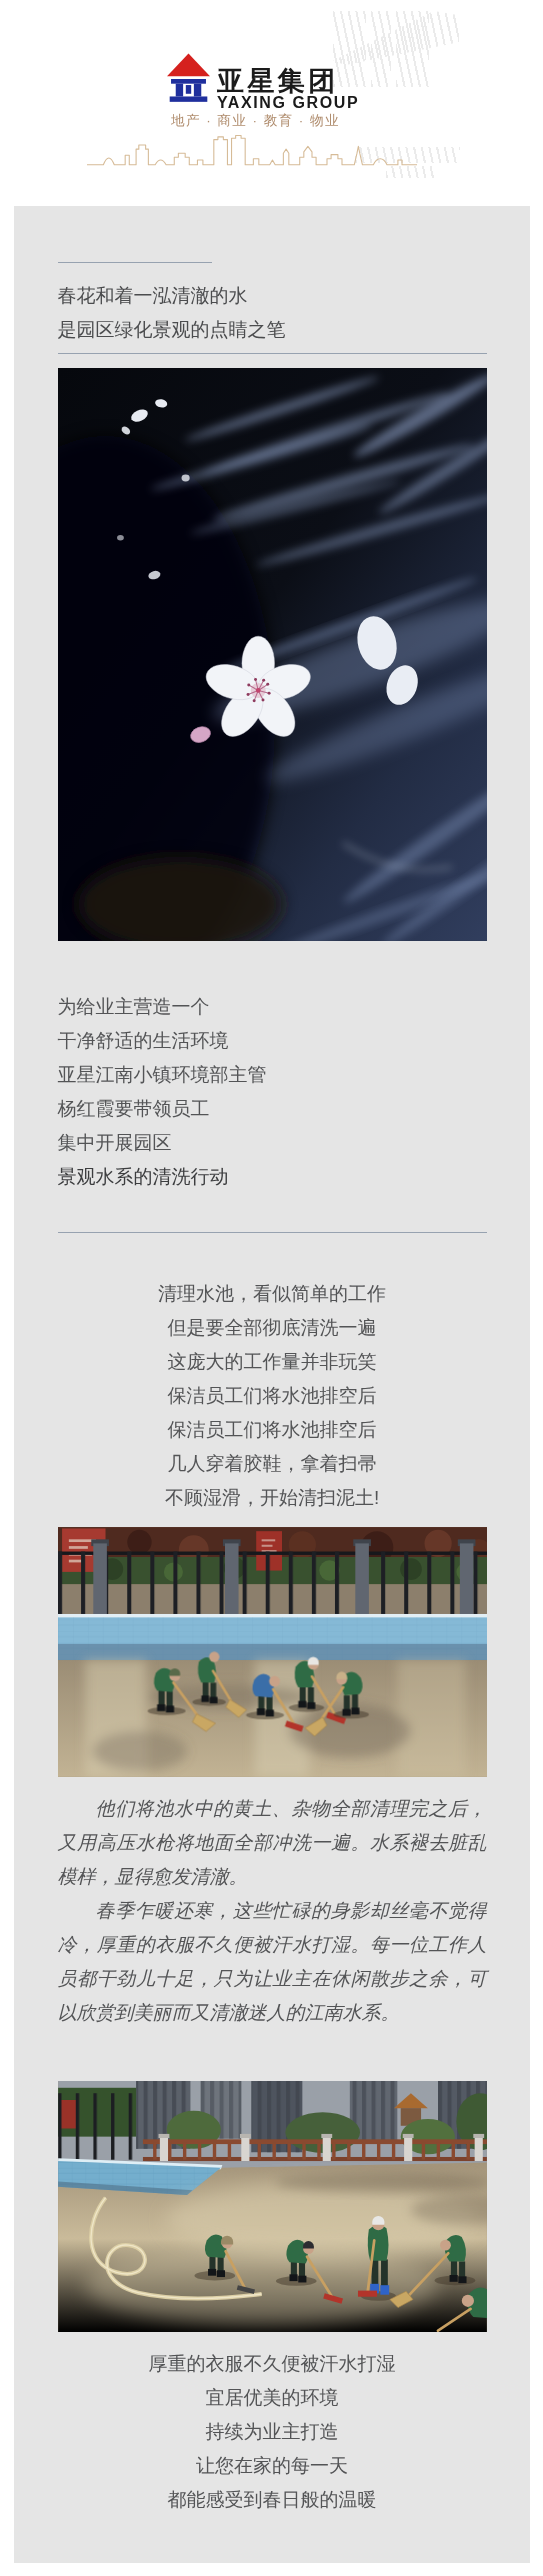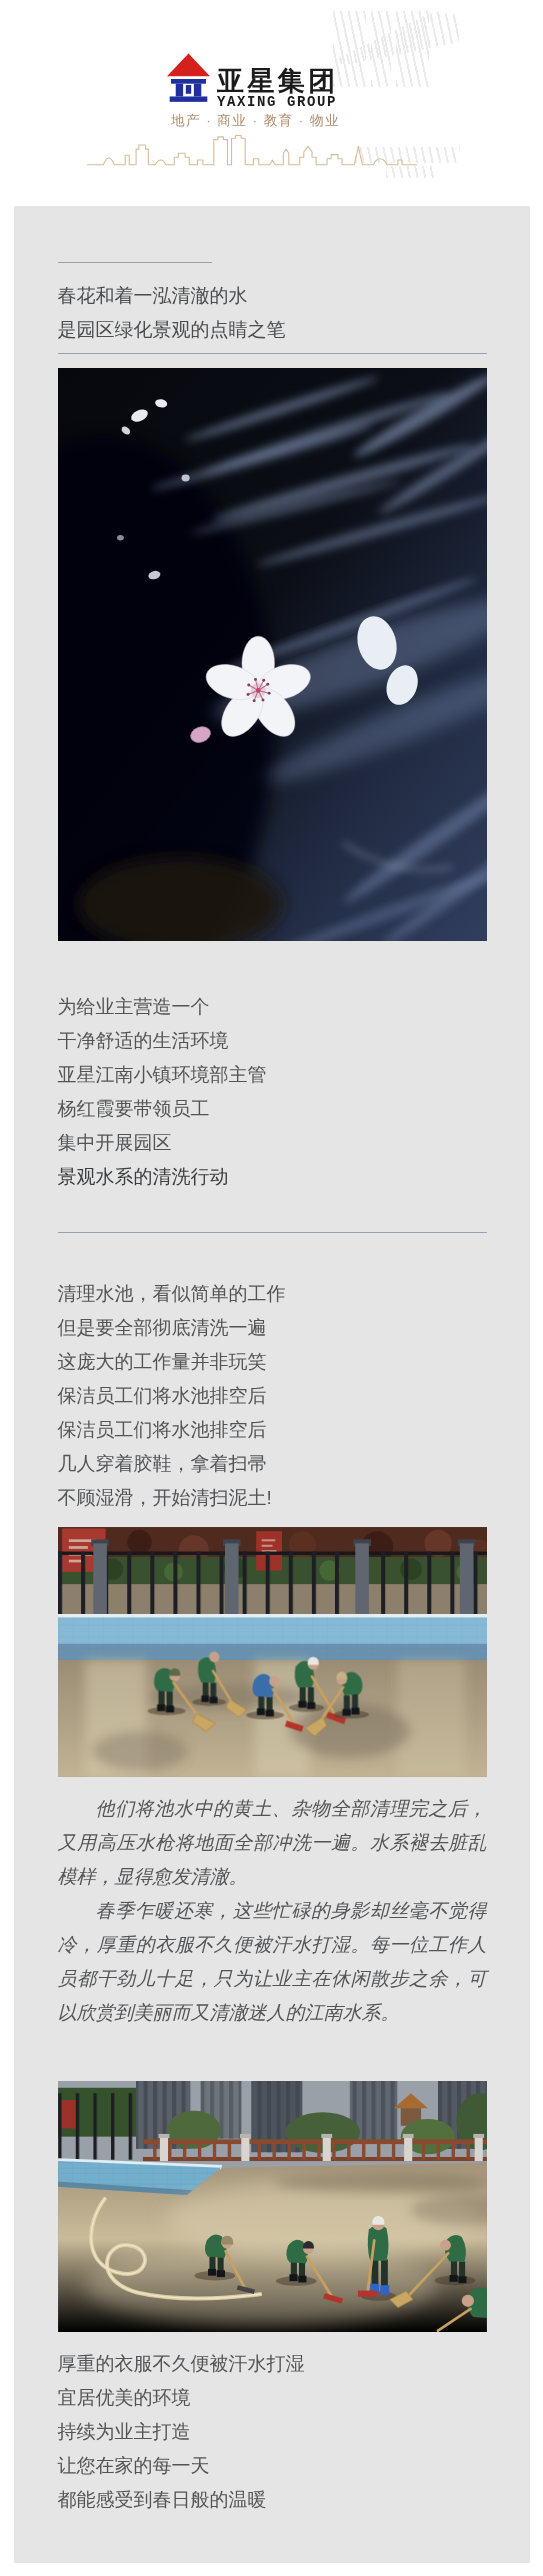--- a/index.html
+++ b/index.html
@@ -6,21 +6,21 @@
   body{
     width:543px;height:2576px;position:relative;overflow:hidden;
     background:#ffffff;
     font-family:"Liberation Sans","DejaVu Sans",sans-serif;
   }
   
   .header{position:absolute;left:0;top:0;width:459px;height:206px;background:#fff;}
   .logo-icon{position:absolute;left:167px;top:53px;width:43px;height:52px;}
   .logo-names{position:absolute;left:217px;top:67px;width:136px;text-align:left;}
   .logo-cn{display:block;font-size:27px;font-weight:bold;color:#1b1b1b;letter-spacing:3.4px;line-height:28.5px;white-space:nowrap;}
-  .logo-en{display:block;font-size:14px;font-weight:bold;color:#1b1b1b;letter-spacing:1.6px;line-height:13.6px;white-space:nowrap;font-family:Liberation Mono, monospace;}
+  .logo-en{display:block;font-size:16px;font-weight:bold;color:#1b1b1b;letter-spacing:1.6px;line-height:13.6px;white-space:nowrap;}
   .tagline{position:absolute;left:0;top:112px;width:511px;text-align:center;
     font-size:13.6px;letter-spacing:1.4px;color:#b08d6e;}
   .skyline{position:absolute;left:87px;top:132px;width:330px;height:37px;}
   
   .wm{position:absolute;top:11px;right:0;width:126px;height:166px;}
   .wm .hatch{position:absolute;background:repeating-linear-gradient(78deg,#ebebeb 0 2px,rgba(0,0,0,0) 2px 7.5px);}
   .wm-roof{left:0;top:0;width:126px;height:54px;clip-path:polygon(0% 92%,80% 0%,100% 8%,100% 58%,10% 100%);}
   .wm-cols{left:30px;top:57px;width:96px;height:76px;display:flex;justify-content:space-between;}
   .wm-cols .hatch{position:relative;height:100%;}
   .wm-col-a{width:33px;} .wm-col-b{width:20.4px;} .wm-col-c{width:33px;}
@@ -30,21 +30,21 @@
   .card{position:absolute;left:13.6px;top:206px;width:516px;height:2357px;background:#e5e5e5;}
   .divider{position:absolute;height:1.4px;background:#97a2b0;}
   .d1{left:44px;top:56px;width:154px;}
   .d2{left:44px;top:147px;width:429px;}
   .d3{left:44px;top:1026px;width:429px;}
   .tblock{position:absolute;left:44px;width:429px;font-size:19px;line-height:34px;color:#535456;}
   .tblock .line{display:block;}
   .intro{top:73px;color:#4b4c4e;}
   .mission{top:784px;}
   .mission .bold{font-weight:normal;color:#3c3d3f;}
-  .center{}
+  .center{text-align:center;}
   .work{top:1071px;}
   .paras{top:1586px;text-align:justify;}
   .paras p{margin:0;text-indent:2em;font-style:italic;}
   .outro{top:2141px;}
   .photo{position:absolute;left:44px;width:429px;overflow:hidden;background:#000;font-size:0;}
   .photo1{top:162px;height:573px;}
   .photo2{top:1321px;height:250px;background:#8c7f6c;}
   .photo3{top:1875px;height:251px;background:#a3947a;}
   
   .wk-torso{fill:#2f6b45;} .wk-torso-blue{fill:#3a6ea8;}

